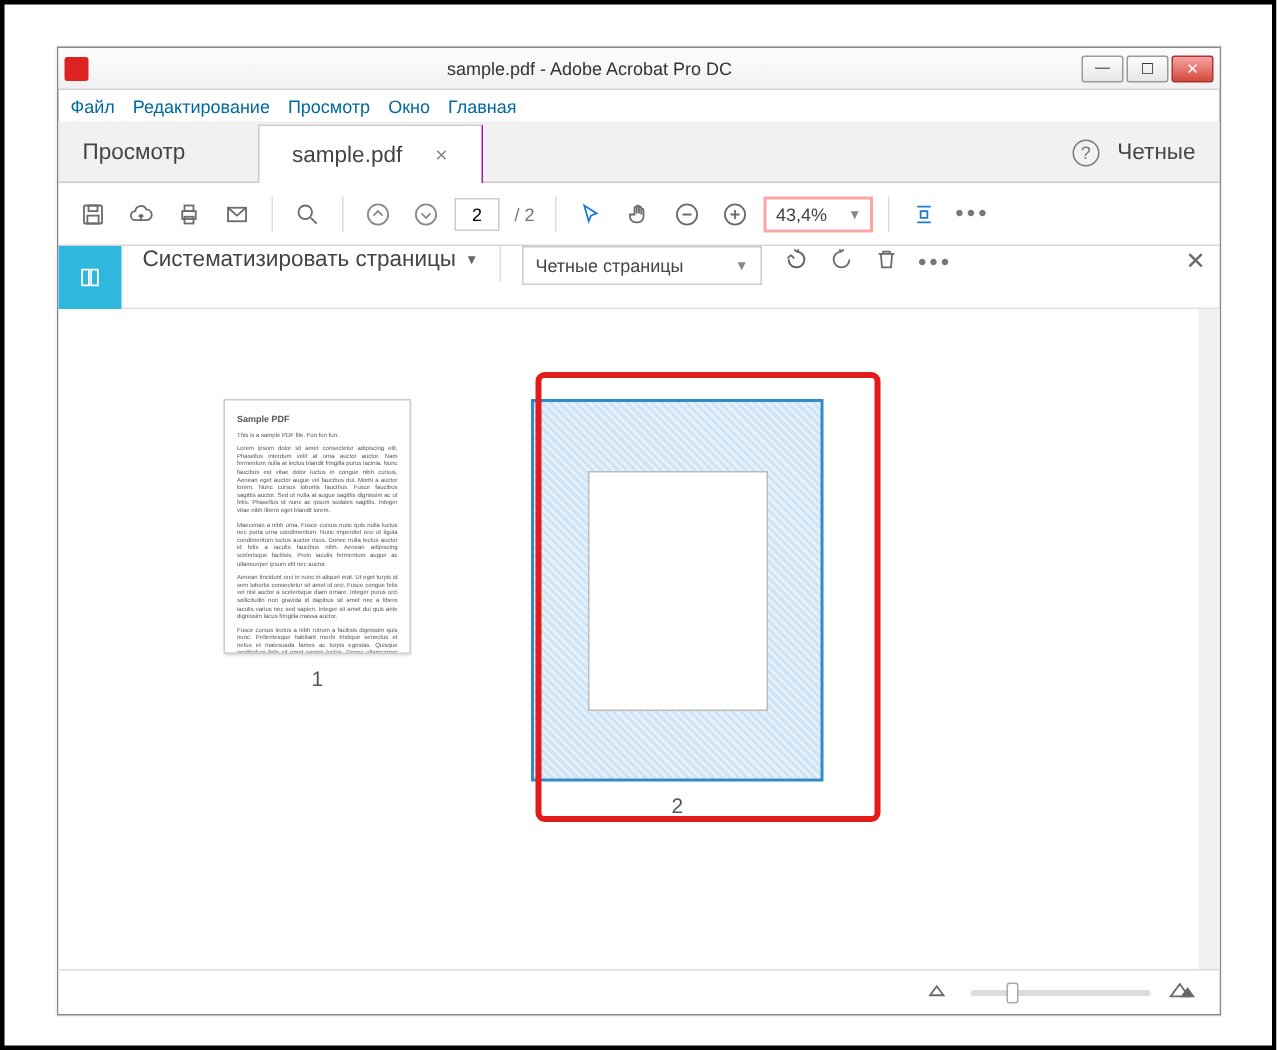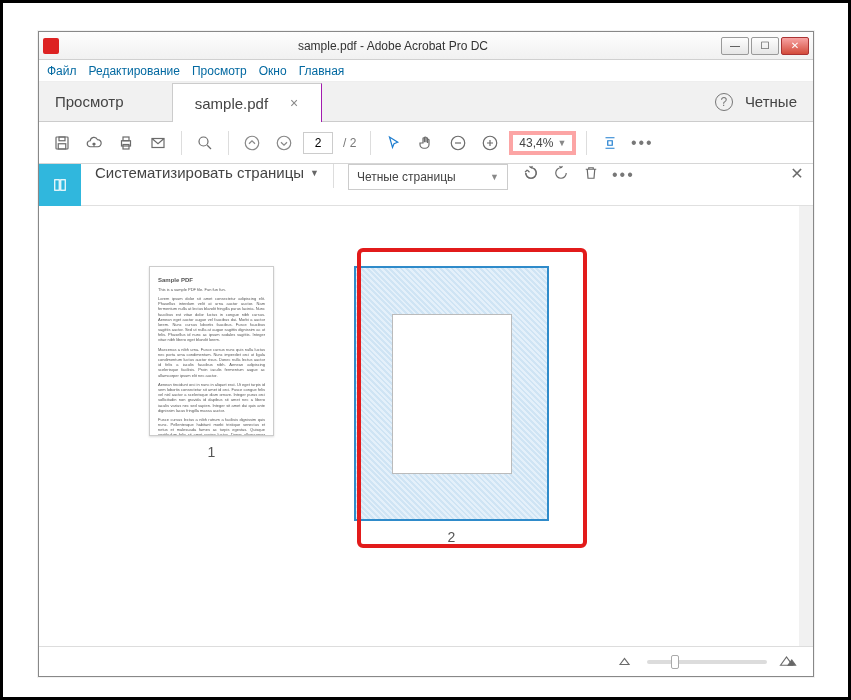--- a/index.html
+++ b/index.html
@@ -22,21 +22,21 @@
 .tab.doc { background: #fff; border-top: 1px solid #ccc; border-left: 1px solid #ccc; border-right: 1px solid #a21caf; position: relative; top: 1px; gap: 10px; min-width: 150px; justify-content: center; }
 .tab.fill { flex: 1; }
 .tab .x { font-size: 14px; color: #888; margin-left: 12px; }
 .tab.right { gap: 12px; padding-right: 16px; }
 .help-icon { width: 18px; height: 18px; border: 1.5px solid #777; border-radius: 50%; display: flex; align-items: center; justify-content: center; font-size: 12px; color: #777; }
 .toolbar { height: 42px; background: #fff; border-bottom: 1px solid #d6d6d6; display: flex; align-items: center; padding: 0 10px; gap: 6px; }
 .tb-btn, .tb-svg { width: 26px; height: 26px; display: flex; align-items: center; justify-content: center; color: #6b6b6b; }
 .tb-sep { width: 1px; height: 24px; background: #ddd; margin: 0 4px; }
 .page-input { width: 30px; height: 22px; border: 1px solid #ccc; text-align: center; font-size: 12px; }
 .page-total { font-size: 12px; color: #777; margin: 0 4px; }
-.zoom-select { height: 24px; border: 4px solid #fca5a5; font-size: 12px; padding: 0 6px; display: flex; align-items: center; gap: 4px; background: #fff; color: #444; }
+.zoom-select { height: 24px; border: 2px solid #fca5a5; font-size: 12px; padding: 0 6px; display: flex; align-items: center; gap: 14px; background: #fff; color: #444; }
 .zoom-select .caret { font-size: 9px; color: #888; }
 .icon-cursor svg, .icon-hand svg { color: #1e7dcf; }
 .dots { font-size: 16px; letter-spacing: 2px; color: #777; }
 
 .organize-bar { height: 42px; display: flex; align-items: flex-start; border-bottom: 1px solid #e0e0e0; background: #fff; }
 .org-icon { width: 42px; height: 42px; background: #30b7dd; display: flex; align-items: center; justify-content: center; }
 .org-label { font-size: 15px; color: #444; padding: 0 14px; display: flex; align-items: center; gap: 4px; }
 .org-label .caret { font-size: 9px; color: #666; margin-left: 2px; }
 .org-sep { width: 1px; height: 24px; background: #ddd; }
 .org-select { margin-left: 14px; height: 26px; border: 1px solid #ccc; width: 160px; display: flex; align-items: center; justify-content: space-between; padding: 0 8px; font-size: 12px; color: #444; background: #fff; }

